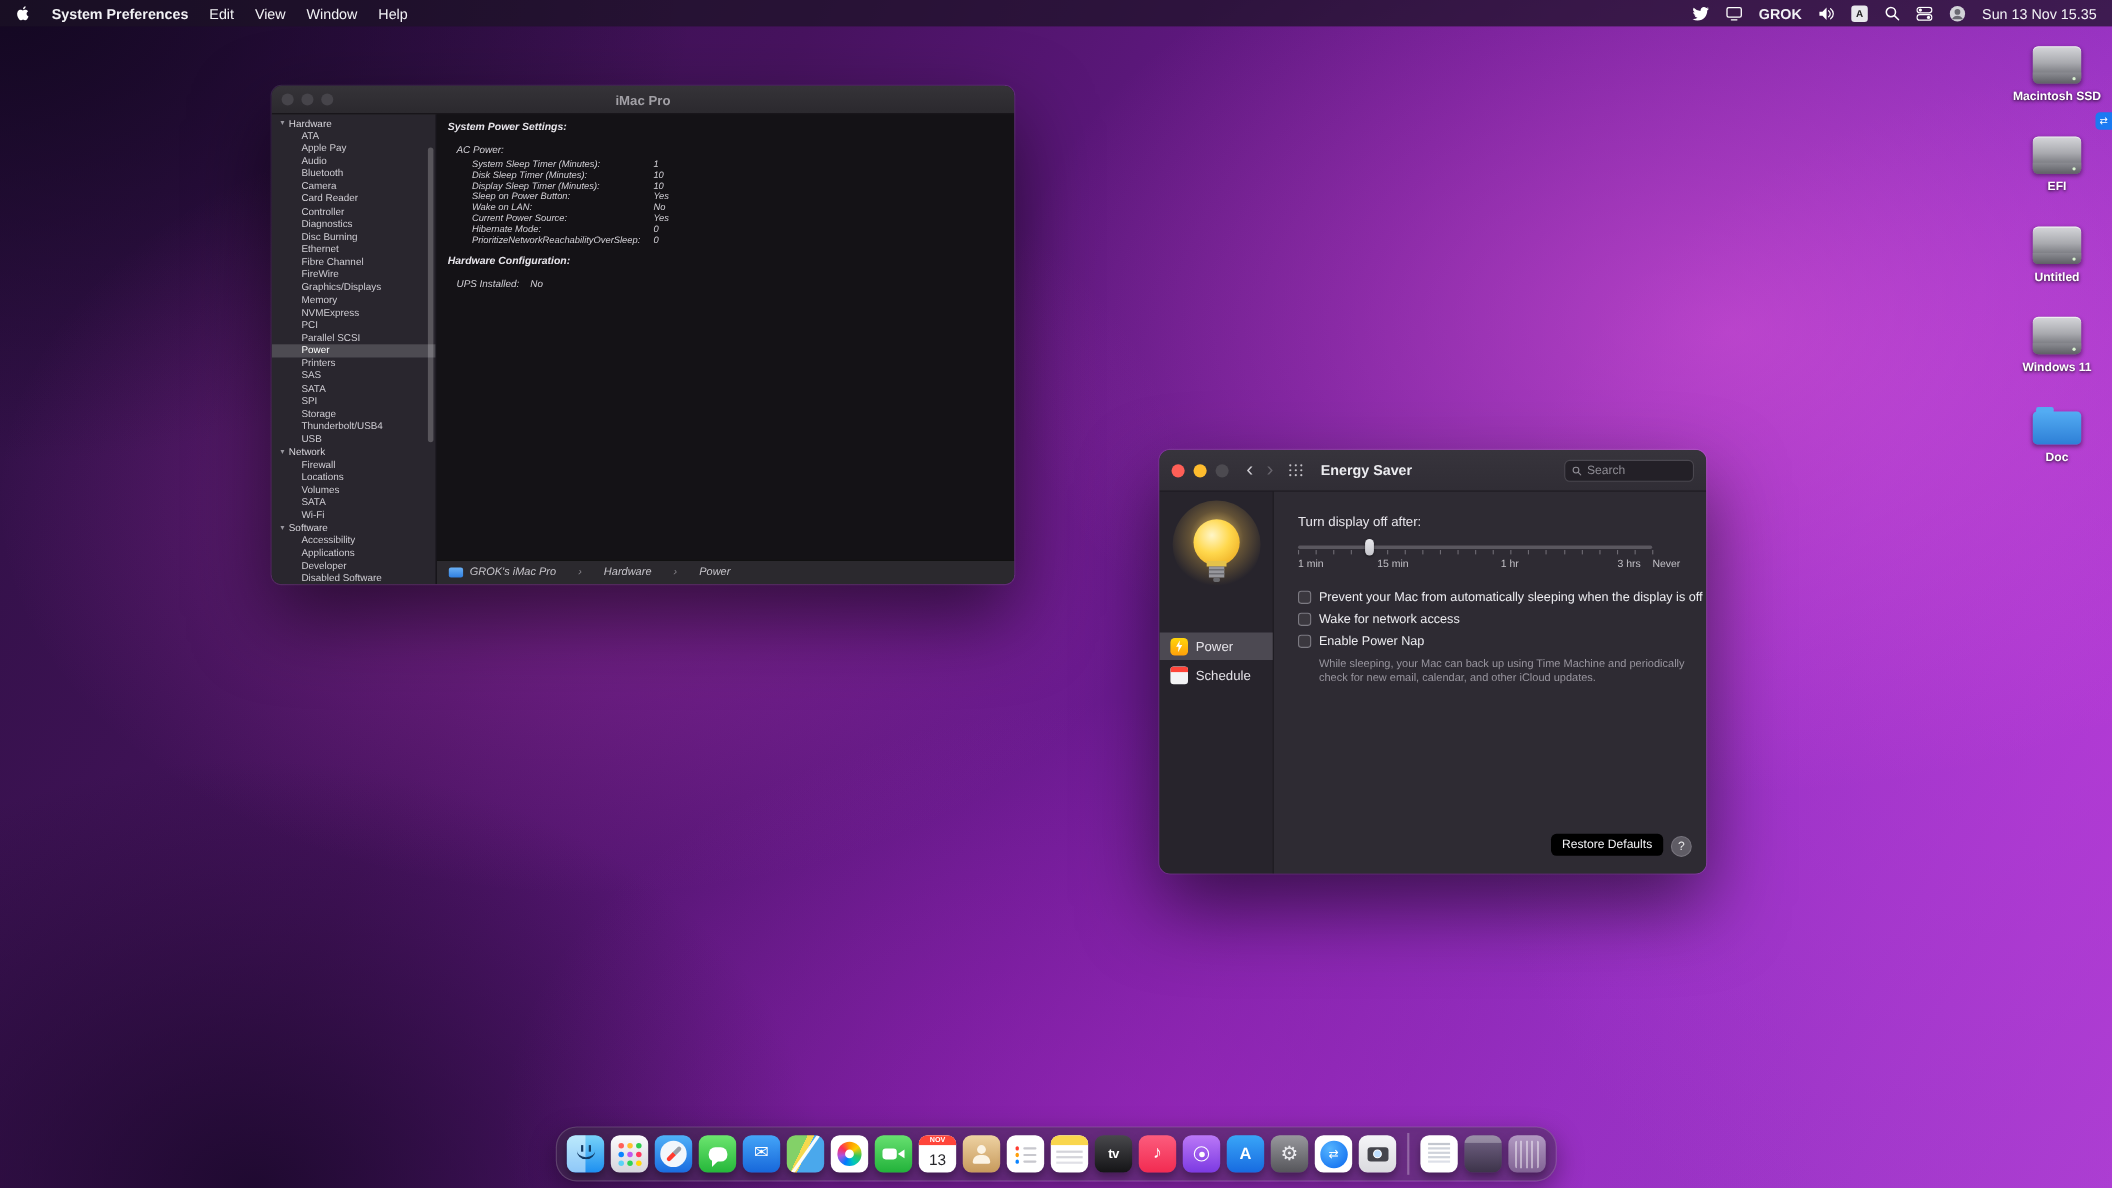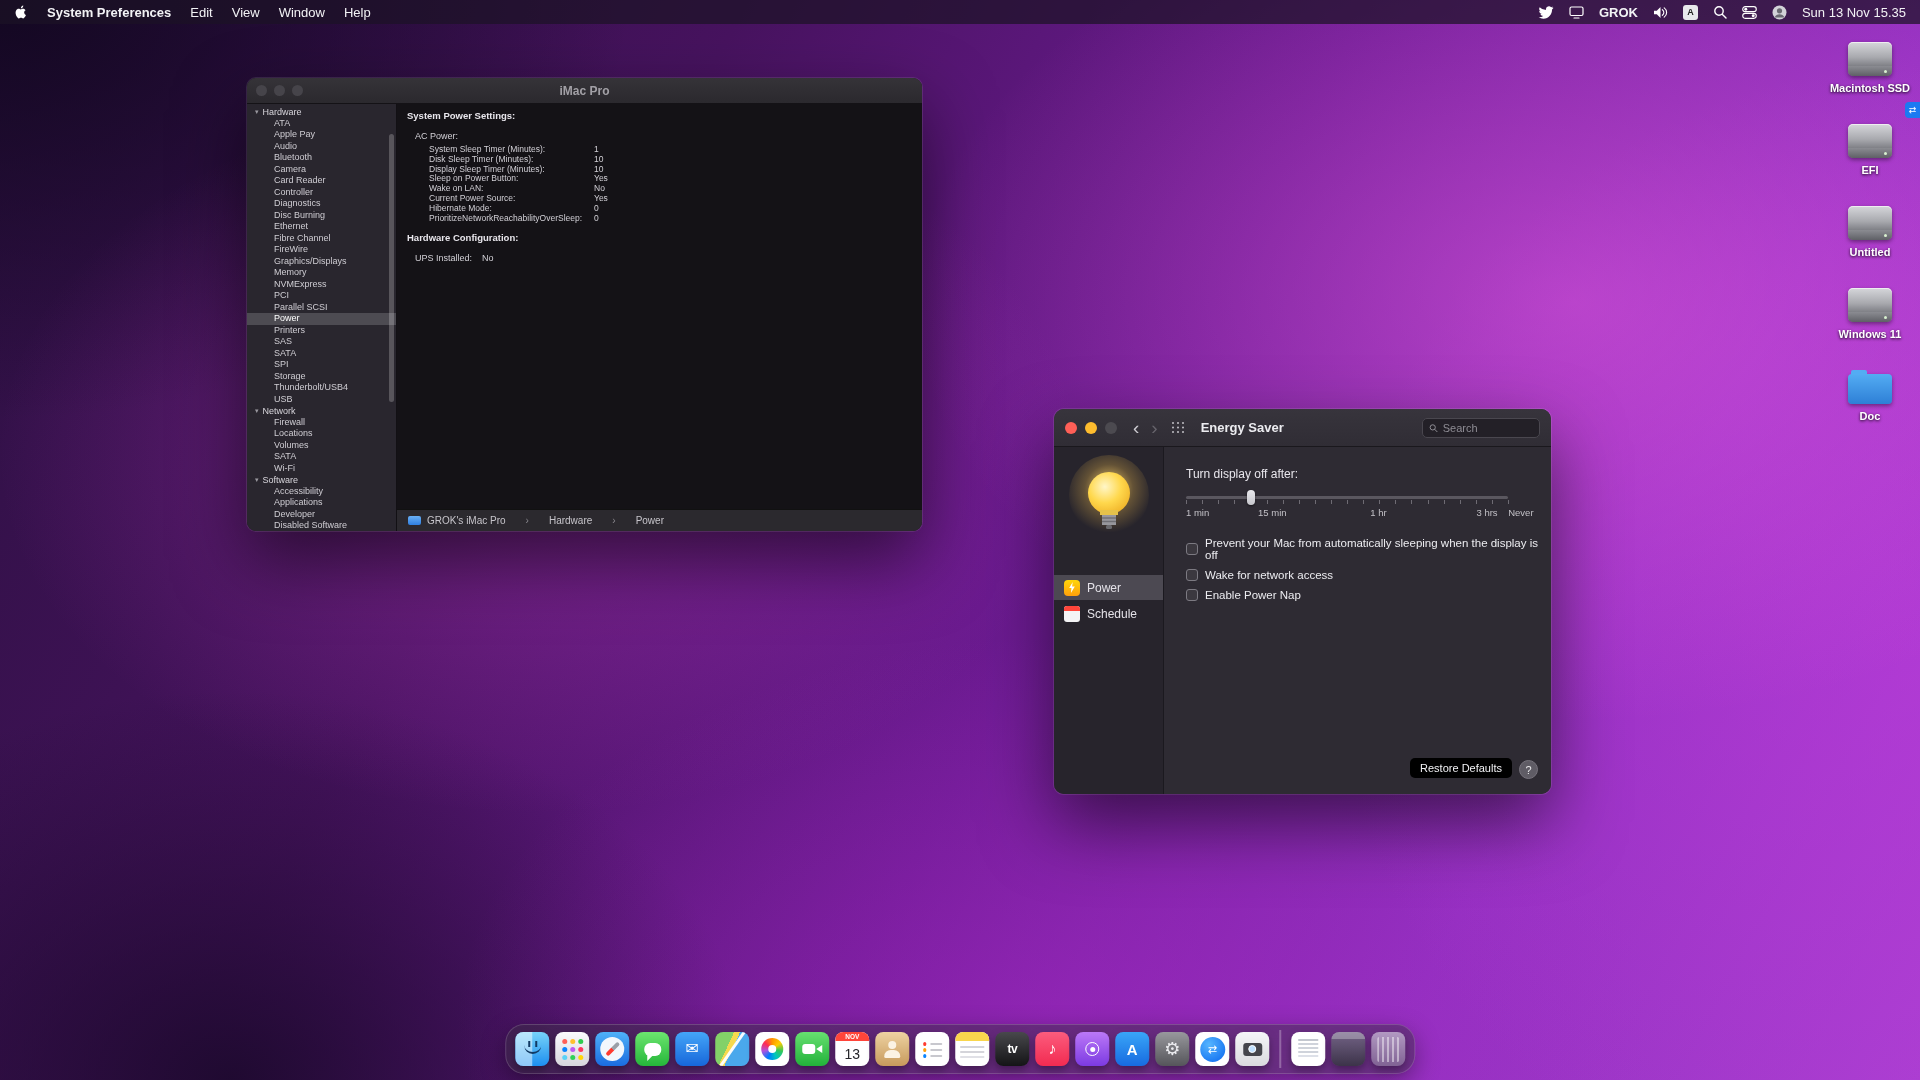--- a/index.html
+++ b/index.html
@@ -51,21 +51,21 @@
   .si-sidebar { width:150px; background:#29262e; border-right:1px solid #121014; position:relative;
     overflow:hidden; padding-top:2px; }
   .si-section { display:flex; gap:4px; align-items:center; height:11.5px; padding-left:8px;
     font-size:9px; color:#d8d6dc; }
   .si-section .tri { font-size:7px; color:#9a98a0; }
   .si-item { height:11.5px; line-height:11.5px; padding-left:27px; font-size:9px; color:#cfcdd3;
     white-space:nowrap; }
   .si-item.sel { background:#4d4b52; color:#fff; }
   .si-scrollbar { position:absolute; right:2px; top:30px; width:5px; height:268px;
     background:rgba(255,255,255,.22); border-radius:3px; }
-  .si-right { flex:1; display:flex; flex-direction:column; }
+  .si-right { flex:1; display:flex; flex-direction:column;font-style:italic; }
   .si-content { flex:1; background:#141216; padding:6px 10px; font-size:9px; color:#d2d0d6;
     line-height:12px; overflow:hidden; }
   .si-h { font-weight:700; color:#e8e6ec; font-size:9.5px; }
   .si-h2 { margin-top:9px; }
   .si-group { margin:8px 0 3px 8px; }
   #si-rows { margin-left:22px; }
   .si-row { position:relative; height:9.8px; line-height:9.8px; font-size:8.5px; white-space:nowrap; }
   .si-value { position:absolute; left:165px; top:0; }
   .si-ups { margin:8px 0 0 8px; display:flex; gap:10px; }
   .si-statusbar { height:22px; background:#2b292e; border-top:1px solid #111;
@@ -508,20 +508,21 @@
             </label>
             <label class="cb-row">
               <span class="cb-box"></span>
               <span class="cb-label">Wake for network access</span>
             </label>
             <label class="cb-row">
               <span class="cb-box"></span>
               <span class="cb-label">Enable Power Nap</span>
             </label>
           </div>
+        <div class="es-desc">While sleeping, your Mac can back up using Time Machine and periodically check for new email, calendar, and other iCloud updates.</div>
         <button class="es-restore">Restore Defaults</button>
         <div class="es-help">?</div>
       </div>
     </div>
   </div>
 
   <div class="dt-col" id="dt-col">
       <div class="dt-icon">
         <div class="dt-glyph">
           <div class="dt-drive"></div>

